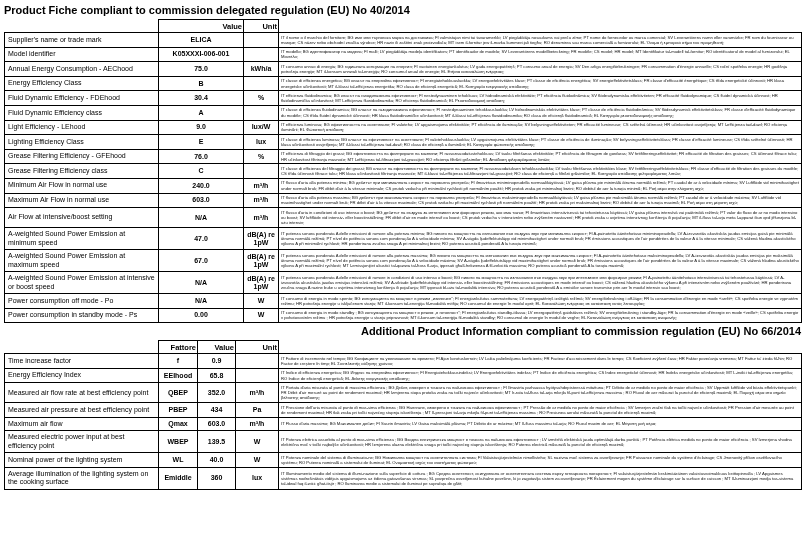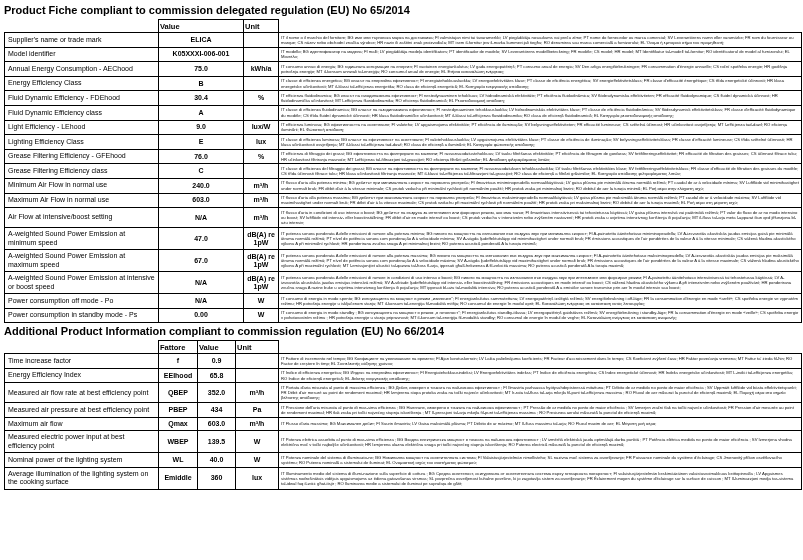--- a/index.html
+++ b/index.html
@@ -5,44 +5,44 @@
   html,body{margin:0;padding:0;}
   body{
     width:803px;height:560px;background:#ffffff;color:#000;
     font-family:"Liberation Sans", sans-serif;
     -webkit-font-smoothing:antialiased;
   }
   .page{padding:3px 2px 0 4px;}
   .title{
     font-size:11px;font-weight:bold;margin:1px 0 3px 0;letter-spacing:0;
   }
-  .title2{margin-top:2px;}
+  .title2{margin-top:2px;text-align:right;}
   table{border-collapse:collapse;width:797px;table-layout:fixed;}
   td,th{border:1px solid #000;overflow:hidden;}
-  th{font-size:7.5px;font-weight:bold;text-align:left;padding:1.5px 1px;}
+  th{font-size:7.5px;font-weight:bold;text-align:right;padding:1.5px 1px;}
   th.nohead{border:none;background:#fff;}
   td.lbl{
     font-size:7px;line-height:8.5px;padding:2px 3px;text-align:left;
     vertical-align:middle;font-weight:normal;
   }
   td.val{
     font-size:7px;font-weight:bold;text-align:center;vertical-align:middle;
     padding:1px;line-height:8px;
   }
   td.desc{
     font-size:4.2px;line-height:5.3px;padding:1.5px 2px;text-align:left;
     vertical-align:middle;color:#111;word-break:normal;
   }
 </style>
 </head>
 <body>
 
 <div class="page">
 
-  <div class="title">Product Fiche compliant to commission delegated regulation (EU) No 65/2014</div>
+  <div class="title">Product Fiche compliant to commission delegated regulation (EU) No 40/2014</div>
 
   <table>
     <colgroup>
       <col style="width:154px">
         <col style="width:85px">
         <col style="width:35px">
         <col style="width:523px">
     </colgroup>
     <thead>
       <tr>

